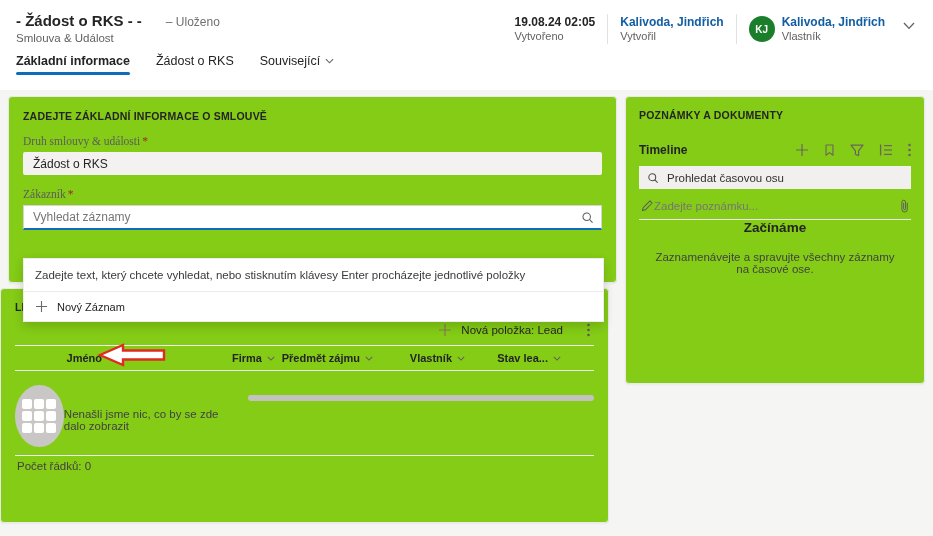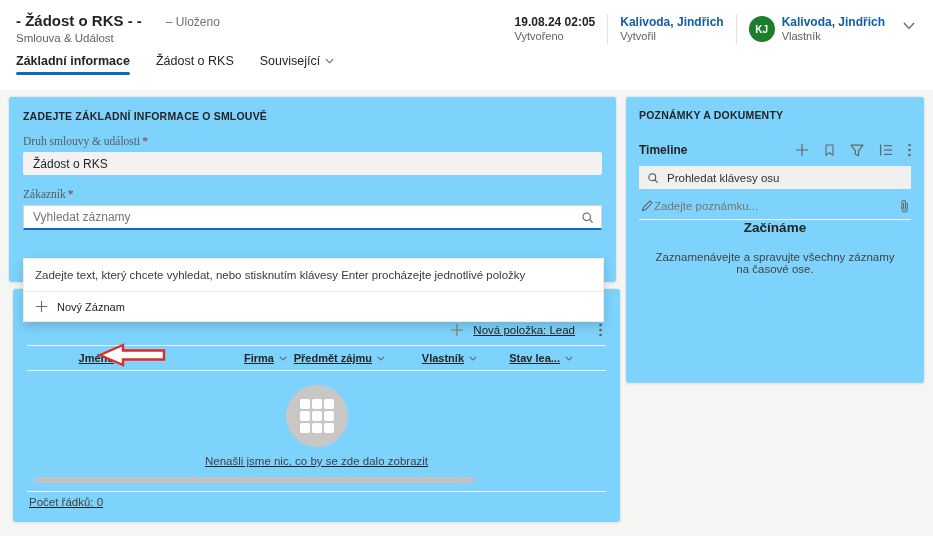--- a/index.html
+++ b/index.html
@@ -28,21 +28,21 @@
   
   .tabs { display:flex; gap:26px; padding:0 16px; margin-top:10px; }
   .tab { font-size:12.5px; color:#242424; padding-bottom:7px; position:relative; cursor:pointer;
          display:flex; align-items:center; gap:5px; }
   .tab.active { font-weight:bold; }
   .tab.active::after { content:""; position:absolute; left:0; right:0; bottom:0; height:3px;
                        background:#0f6cbd; border-radius:2px; }
   .tab .chev { color:#616161; }
   
   .content { position:absolute; top:90px; left:0; width:933px; height:446px; background:#f5f5f4; }
-  .card { background:#7dd3fc; border:1px solid #e8e8e8; border-radius:4px;
+  .card { background:#84cc16; border:1px solid #e8e8e8; border-radius:4px;
           box-shadow:0 1px 2px rgba(0,0,0,.05); }
   .sec-title { font-size:10.5px; font-weight:bold; color:#242424; letter-spacing:.2px; }
   
   .card-form { position:absolute; left:8px; top:6px; width:609px; height:187px; padding:13px 14px 0; }
   .fld-label { font-size:11.5px; color:#5c5c5c; margin-top:13px; margin-bottom:5px;font-family:Liberation Serif, serif; }
   .req { color:#a4262c; margin-left:2px; }
   .fld-readonly { height:23px; background:#f3f2f1; border-radius:2px; display:flex; align-items:center;
                   padding:0 10px; font-size:12px; color:#242424; }
   .lookup-wrap { position:relative; }
   .lookup-input { width:100%; height:25px; border:1px solid #d6d4d2; border-bottom:2px solid #0f6cbd;
@@ -52,34 +52,34 @@
   .lookup-search-ic { position:absolute; right:8px; top:6px; color:#5c5c5c; }
   .lookup-dropdown { position:absolute; left:14px; top:161px; width:581px; background:#fff;
                      border:1px solid #ededed; box-shadow:0 4px 10px rgba(0,0,0,.16); z-index:5; }
   .dd-hint { font-size:11.5px; color:#3b3a39; padding:10px 11px; border-bottom:1px solid #ebebeb; }
   .dd-new { display:flex; align-items:center; gap:9px; padding:8px 11px; cursor:pointer; }
   .dd-new .plus { color:#6b6966; }
   .dd-new .dd-new-label { font-size:11px; color:#242424; }
   
   .anno-arrow { position:absolute; left:97px; top:252px; z-index:9; }
   
-  .card-leads { position:absolute; left:12px; top:198px; width:609px; height:235px; padding:12px 14px 0;text-decoration:underline; }
+  .card-leads { position:absolute; left:0; top:198px; width:609px; height:235px; padding:12px 14px 0; }
   .leads-toolbar { display:flex; justify-content:flex-end; align-items:center; gap:20px;
                    margin-top:10px; padding-bottom:8px; }
   .btn-new-item { display:flex; align-items:center; gap:9px; font-size:11.5px; color:#242424; cursor:pointer; }
   .btn-new-item .plus { color:#8a7a55; }
   .more-v { color:#5c5c5c; cursor:pointer; padding:0 4px; }
   .grid-header { display:flex; align-items:center; height:26px;
                  border-top:1px solid #f0f0f0; border-bottom:1px solid #f0f0f0; }
   .gh-cell { display:flex; align-items:center; justify-content:flex-end; gap:5px;
              font-size:11px; font-weight:bold; color:#242424; cursor:pointer; }
   .gh-cell .chev { color:#616161; }
   .gh-c0 { width:100px; } .gh-c1 { width:160px; } .gh-c2 { width:98px; }
   .gh-c3 { width:92px; } .gh-c4 { width:96px; }
-  .empty-zone { display:flex; flex-direction:column; align-items:center; padding-top:14px; }
+  .empty-zone { display:flex; flex-direction:row; align-items:center; padding-top:14px; }
   .grid-circle { width:62px; height:62px; border-radius:50%; background:#c9c7c5;
                  display:flex; align-items:center; justify-content:center; }
   .grid-cells { display:grid; grid-template-columns:repeat(3,10px); grid-template-rows:repeat(3,10px); gap:2px; }
   .grid-cells span { background:#fff; border-radius:2px; }
   .empty-text { font-size:11.5px; color:#424242; margin-top:8px; }
   .hscrollbar { width:440px; height:6px; background:#c4c2c0; border-radius:3px; margin:10px 0 0 8px;
                 align-self:flex-start; cursor:pointer; }
   .leads-footer { border-top:1px solid #f0f0f0; margin-top:8px; padding:0 2px; }
   .row-count { font-size:11.5px; color:#424242; }
   
@@ -328,21 +328,21 @@
       </div>
     </div>
 
     <div class="tl-search">
       <span class="ic">
         <svg width="12" height="12" viewBox="0 0 16 16">
             <circle cx="7" cy="7" r="4.6" fill="none" stroke="currentColor" stroke-width="1.4"></circle>
             <line x1="10.4" y1="10.4" x2="14.2" y2="14.2" stroke="currentColor" stroke-width="1.4"></line>
           </svg>
       </span>
-      <span class="txt">Prohledat klávesy osu</span>
+      <span class="txt">Prohledat časovou osu</span>
     </div>
 
     <div class="note-row">
       <span class="ic">
         <svg width="13" height="13" viewBox="0 0 14 14">
             <path d="M1.5 12.5l.9-3.2L9.7 2l2.3 2.3-7.3 7.3-3.2.9z" fill="none" stroke="currentColor" stroke-width="1.1" stroke-linejoin="round"></path>
           </svg>
       </span>
       <input class="note-input" type="text" placeholder="Zadejte poznámku..." style="">
       <span class="ic">

